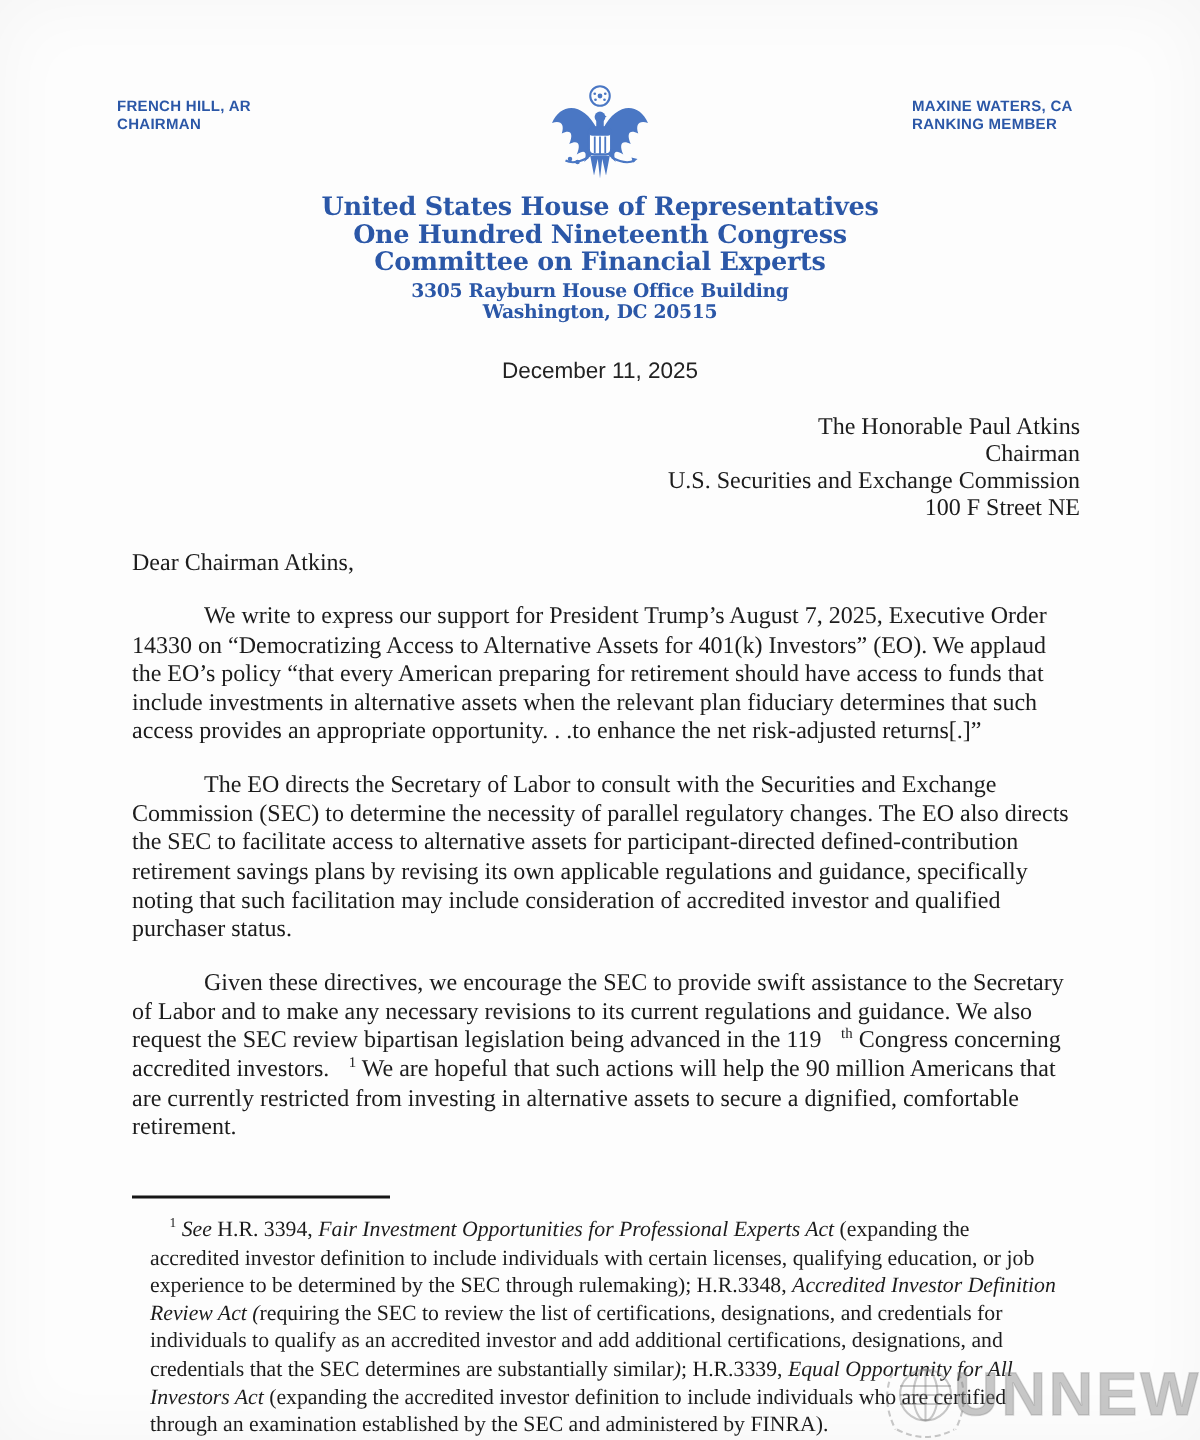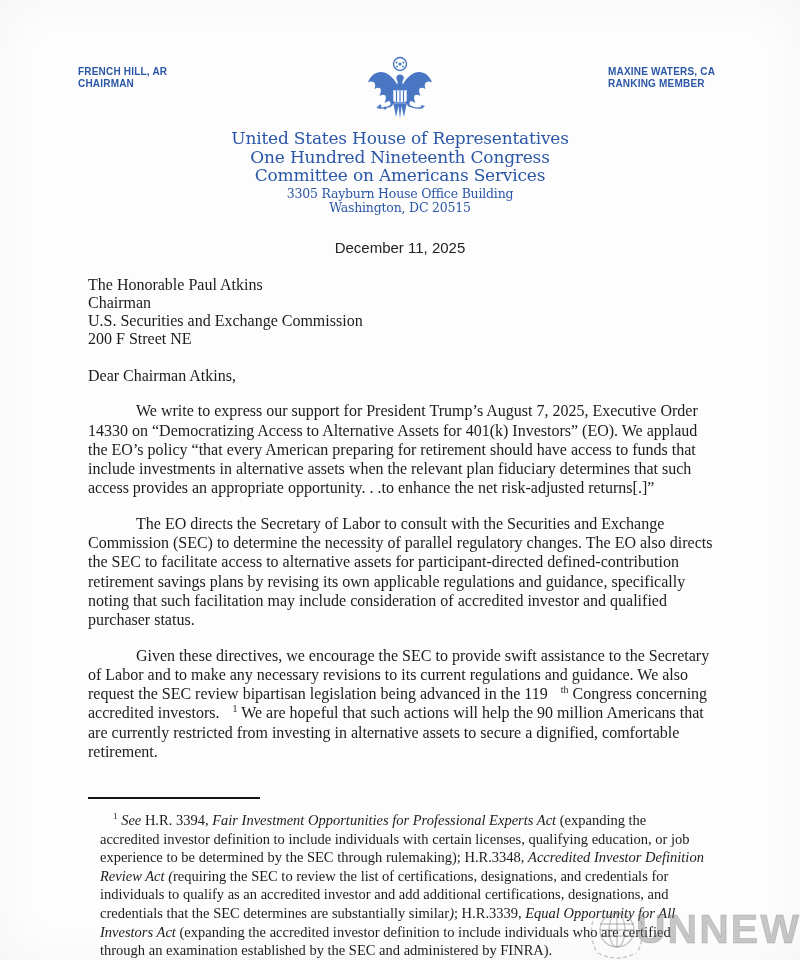--- a/index.html
+++ b/index.html
@@ -23,39 +23,39 @@
   .corner.left  { left:78px;  width:96px; }
   .corner.right { right:66px; width:126px; }
 
   
   .seal { position:absolute; top:55px; left:50%; transform:translateX(-50%); }
 
   
   .org {
     position:absolute; top:129px; left:0; right:0;
     text-align:center; color:#2b57a7;
-    font-family:"DejaVu Serif", serif; font-weight:400;
+    font-family:"DejaVu Serif", serif; font-weight:700;
     letter-spacing:-0.2px;
   }
   .org-large div { font-size:17px; line-height:18.5px; }
   .org-small div { font-size:12.5px; line-height:14px; }
   .org-small { margin-top:2px; }
 
   .date {
     position:absolute; top:239px; left:0; right:0;
     text-align:center;
     font-family:"Liberation Sans", sans-serif;
     font-size:15px; color:#222;
   }
 
   .letter-body {
     position:absolute; top:276px; left:88px; width:632px;
     font-size:16px; line-height:19.3px;
   }
-  .recipient div { line-height:18px; }
+  .recipient div { line-height:18px;text-align:right; }
   .salutation { margin:18px 0 2px 0; }
   .para { margin:16px 0 0 0; text-indent:48px; }
   sup { font-size:62%; line-height:0; vertical-align:super;padding-left:13px; }
 
   .footnote { position:absolute; left:88px; top:797px; width:632px; }
   .fn-rule { width:172px; height:2px; background:#161616; margin:0 0 10px 0; }
   .fn-text { margin:12px; font-size:14.5px; line-height:18.6px; }
 
   
   .wm {
@@ -121,36 +121,36 @@
         <circle cx="21" cy="53" r="1.5"></circle>
         <path d="M57,50 l4,1 -3,2.5 z"></path>
       </g>
     </svg>
   </div>
 
   <div class="org">
     <div class="org-large">
         <div>United States House of Representatives</div>
         <div>One Hundred Nineteenth Congress</div>
-        <div>Committee on Americans Services</div>
+        <div>Committee on Financial Experts</div>
       </div>
     <div class="org-small">
         <div>3305 Rayburn House Office Building</div>
         <div>Washington, DC 20515</div>
       </div>
   </div>
 
   <div class="date">December 11, 2025</div>
 
   <div class="letter-body">
     <div class="recipient">
         <div>The Honorable Paul Atkins</div>
         <div>Chairman</div>
         <div>U.S. Securities and Exchange Commission</div>
-        <div>200 F Street NE</div>
+        <div>100 F Street NE</div>
       </div>
     <p class="salutation">Dear Chairman Atkins,</p>
     <p class="para"><span>We write to express our support for President Trump’s August 7, 2025, Executive Order 14330 on “Democratizing Access to Alternative Assets for 401(k) Investors” (EO). We applaud the EO’s policy “that every American preparing for retirement should have access to funds that include investments in alternative assets when the relevant plan fiduciary determines that such access provides an appropriate opportunity. . .to enhance the net risk-adjusted returns[.]”</span></p>
     <p class="para"><span>The EO directs the Secretary of Labor to consult with the Securities and Exchange Commission (SEC) to determine the necessity of parallel regulatory changes. The EO also directs the SEC to facilitate access to alternative assets for participant-directed defined-contribution retirement savings plans by revising its own applicable regulations and guidance, specifically noting that such facilitation may include consideration of accredited investor and qualified purchaser status.</span></p>
     <p class="para"><span>Given these directives, we encourage the SEC to provide swift assistance to the Secretary of Labor and to make any necessary revisions to its current regulations and guidance. We also request the SEC review bipartisan legislation being advanced in the 119</span><sup>th</sup><span> Congress concerning accredited investors.</span><sup>1</sup><span> We are hopeful that such actions will help the 90 million Americans that are currently restricted from investing in alternative assets to secure a dignified, comfortable retirement.</span></p>
   </div>
 
   <div class="footnote">
     <div class="fn-rule"></div>
     <p class="fn-text"><sup>1</sup><span> </span><span style="font-style: italic;">See</span><span> H.R. 3394, </span><span style="font-style: italic;">Fair Investment Opportunities for Professional Experts Act</span><span> (expanding the accredited investor definition to include individuals with certain licenses, qualifying education, or job experience to be determined by the SEC through rulemaking); H.R.3348, </span><span style="font-style: italic;">Accredited Investor Definition Review Act</span><span> </span><span style="font-style: italic;">(</span><span>requiring the SEC to review the list of certifications, designations, and credentials for individuals to qualify as an accredited investor and add additional certifications, designations, and credentials that the SEC determines are substantially similar</span><span style="font-style: italic;">)</span><span>; H.R.3339, </span><span style="font-style: italic;">Equal Opportunity for All Investors Act</span><span> (expanding the accredited investor definition to include individuals who are certified through an examination established by the SEC and administered by FINRA).</span></p>

